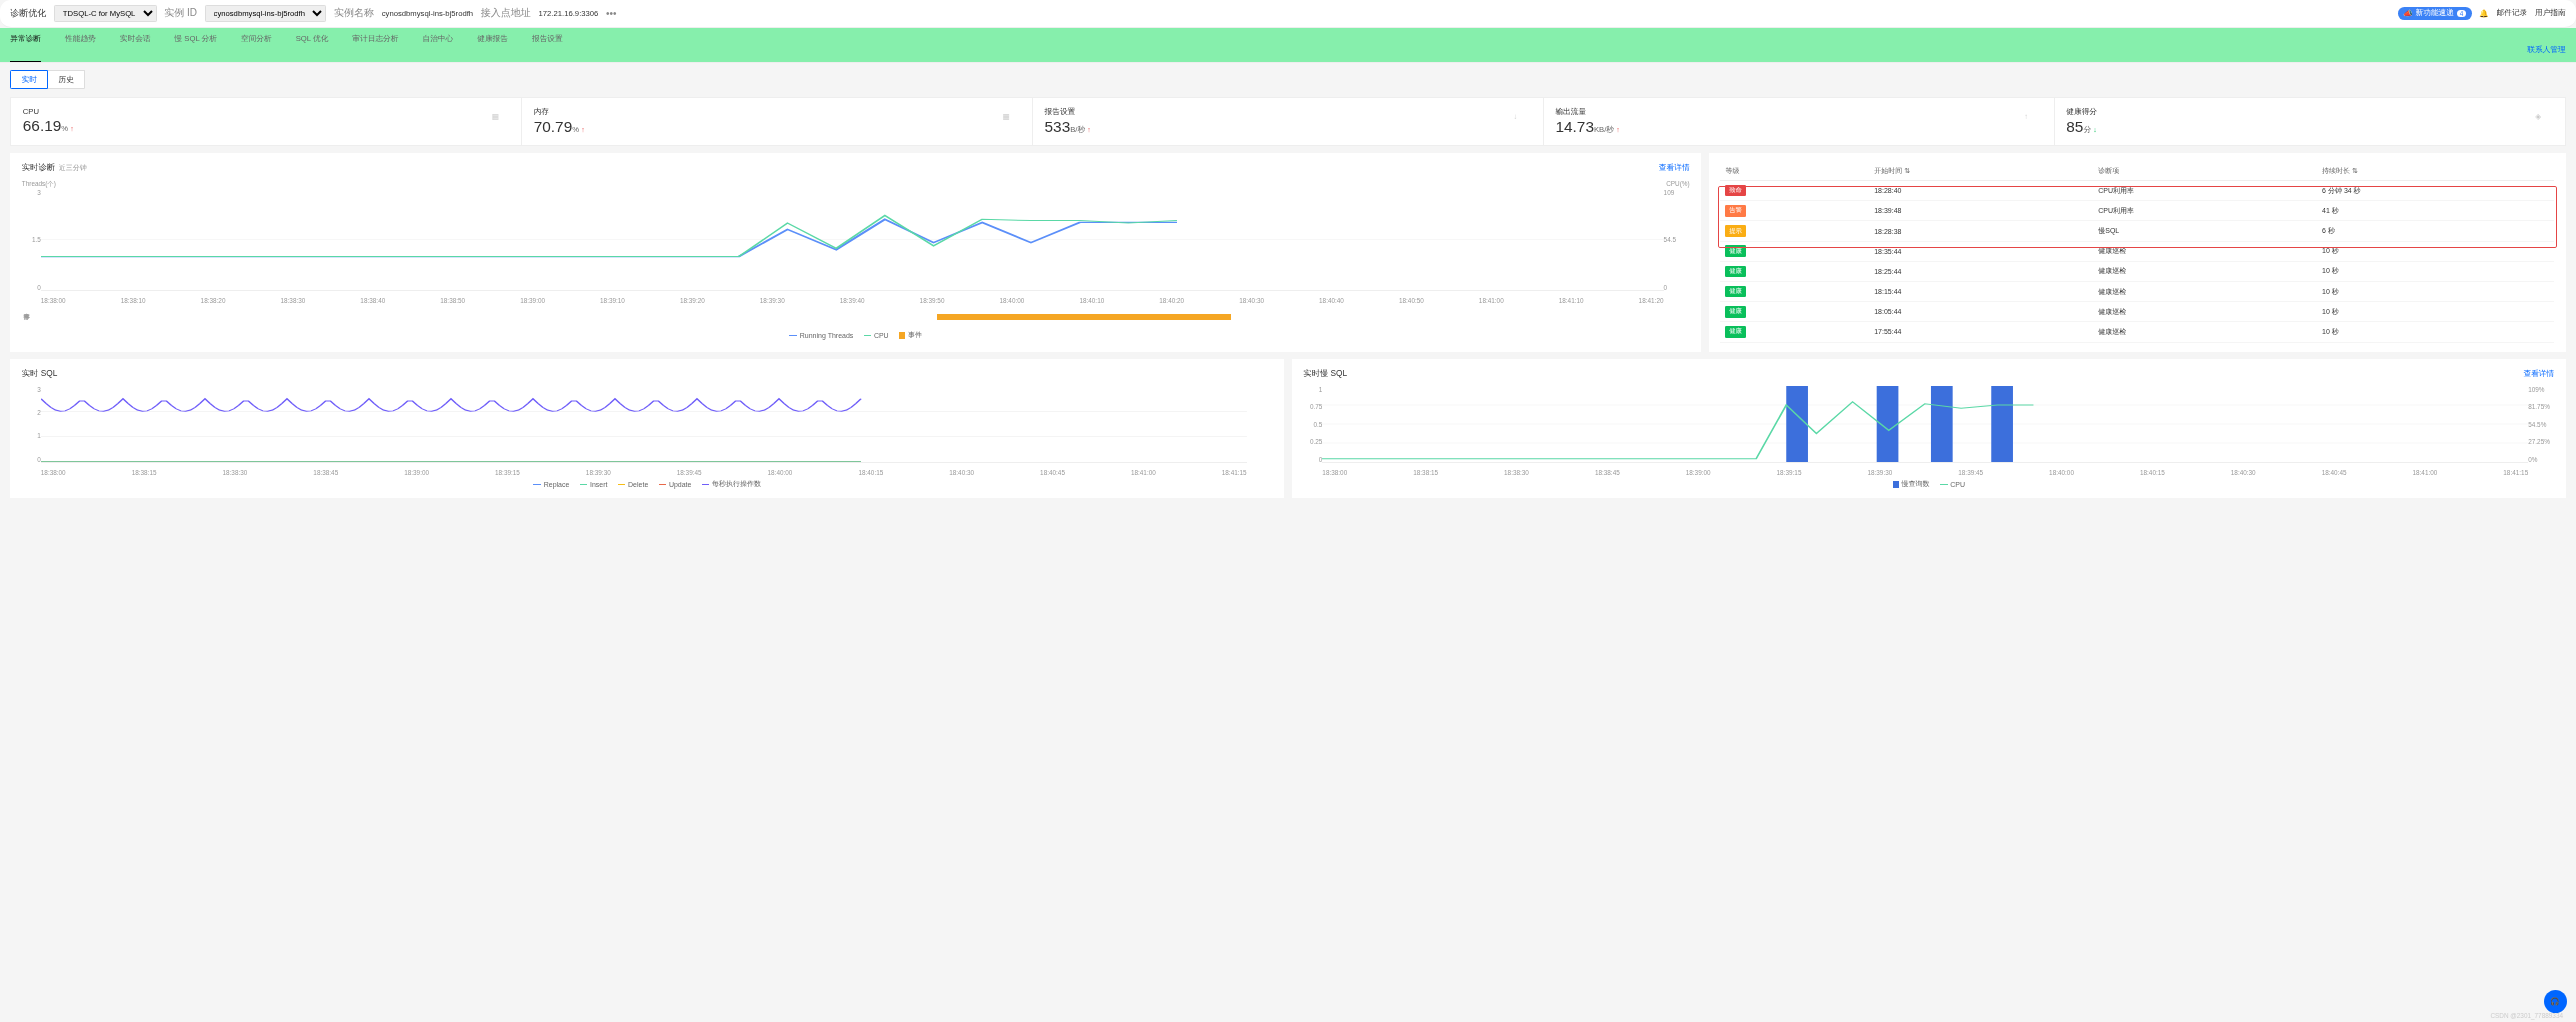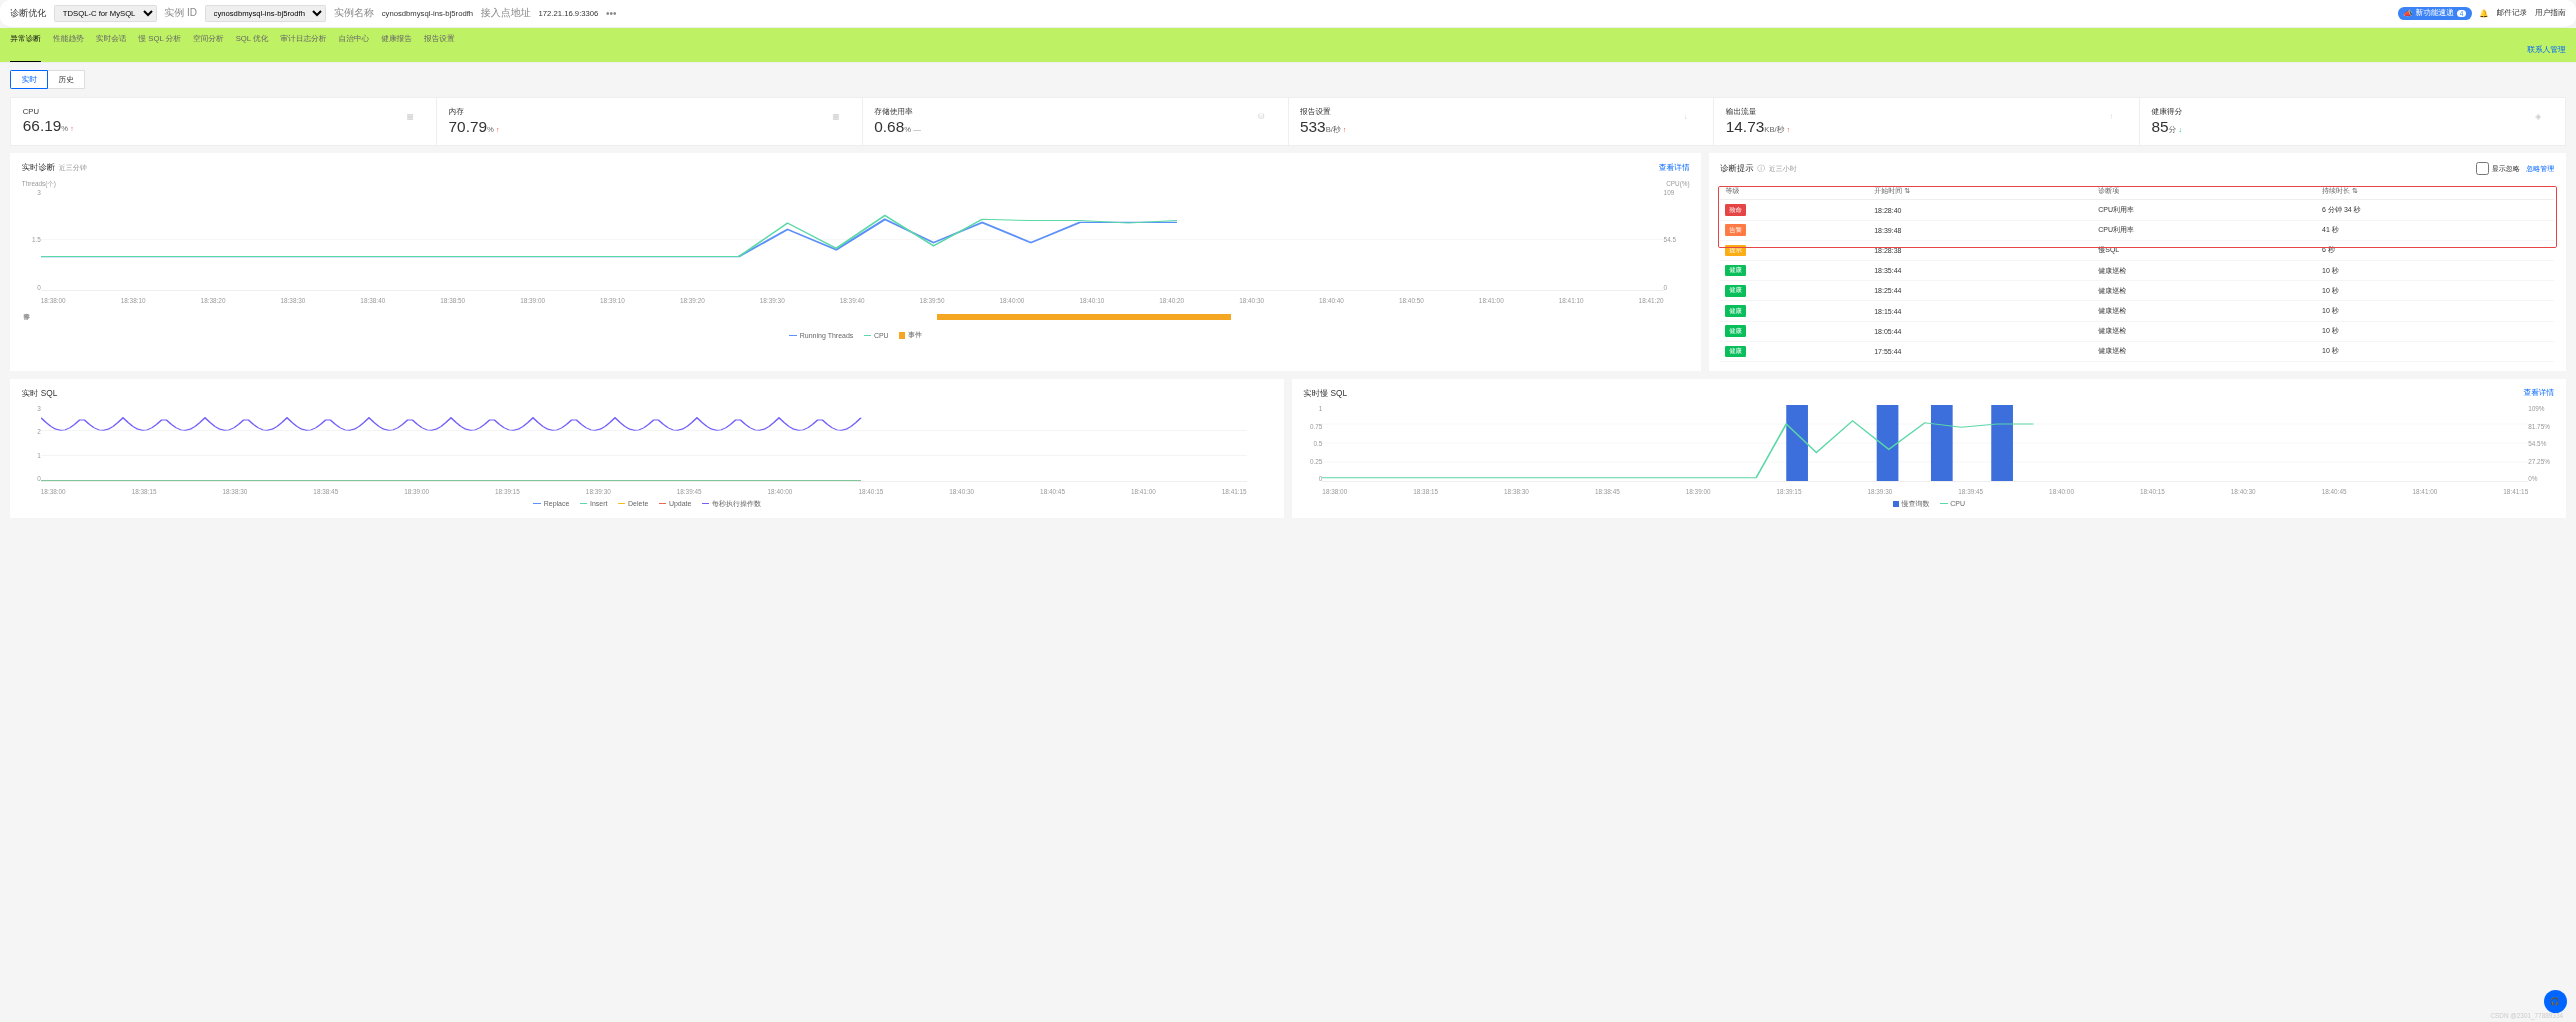--- a/index.html
+++ b/index.html
@@ -5,21 +5,21 @@
 * { margin: 0; padding: 0; box-sizing: border-box; }
 body { font-family: -apple-system, "PingFang SC", "Microsoft YaHei", sans-serif; font-size: 7.7px; color: #333; background: #f5f5f5; }
 .topbar { background: #fff; padding: 5.1px 10.3px; display: flex; align-items: center; gap: 7.7px; border-bottom: 0.6px solid #eee; border-radius: 11px; }
 .topbar .title { font-size: 9px; font-weight: 500; }
 .topbar select { padding: 1.9px 3.8px; border: 0.6px solid #ddd; border-radius: 1.3px; font-size: 7.7px; }
 .topbar .label { color: #888; font-size: 10px; }
 .topbar .val { color: #333; font-size: 7.7px; }
 .topbar .right { margin-left: auto; display: flex; align-items: center; gap: 7.7px; }
 .badge-new { background: #3b82f6; color: #fff; padding: 1.9px 5.1px; border-radius: 6.4px; display: flex; align-items: center; gap: 2.6px; }
 .badge-new .count { background: #fff; color: #3b82f6; border-radius: 5.1px; padding: 0 3.2px; font-size: 6.4px; }
-.tabs { background: #bef264; padding: 0 10.3px; display: flex; gap: 12px; border-bottom: 0.6px solid #eee; }
+.tabs { background: #86efac; padding: 0 10.3px; display: flex; gap: 24px; border-bottom: 0.6px solid #eee; }
 .tabs .tab { padding: 6.4px 0; cursor: pointer; color: #666; }
 .tabs .tab.active { color: #111; font-weight: 500; border-bottom: 1.3px solid #000; }
 .tabs .right-link { margin-left: auto; color: #0066ff; padding: 6.4px 0; margin-top: 11px; }
 .subtabs { padding: 7.7px 10.3px; display: flex; gap: 0; }
 .subtabs .st { padding: 3.2px 10.3px; border: 0.6px solid #ddd; background: #fff; cursor: pointer; }
 .subtabs .st.active { color: #0066ff; border-color: #0066ff; text-align: right; }
 .subtabs .st:first-child { border-radius: 1.3px 0 0 1.3px; }
 .subtabs .st:last-child { border-radius: 0 1.3px 1.3px 0; border-left: none; }
 .metrics { display: flex; gap: 0; padding: 0 10.3px 7.7px; }
 .metric { flex: 1; background: #fff; padding: 9px 11.5px; border: 0.6px solid #eee; border-left: none; display: flex; justify-content: space-between; align-items: center; }
@@ -111,24 +111,20 @@
 <div class="metrics">
     <div class="metric">
       <div><div class="mlabel">CPU</div><span class="mval">66.19</span><span class="munit">% <span class="arrow-up">↑</span></span></div>
       <div class="micon">▦</div>
     </div>
     <div class="metric">
       <div><div class="mlabel">内存</div><span class="mval">70.79</span><span class="munit">% <span class="arrow-up">↑</span></span></div>
       <div class="micon">▦</div>
     </div>
     <div class="metric">
-      <div><div class="mlabel">存储使用率</div><span class="mval">0.68</span><span class="munit">% <span style="color:#999">—</span></span></div>
-      <div class="micon">⛁</div>
-    </div>
-    <div class="metric">
       <div><div class="mlabel">报告设置</div><span class="mval">533</span><span class="munit">B/秒 <span class="arrow-up">↑</span></span></div>
       <div class="micon">↓</div>
     </div>
     <div class="metric">
       <div><div class="mlabel">输出流量</div><span class="mval">14.73</span><span class="munit">KB/秒 <span class="arrow-up">↑</span></span></div>
       <div class="micon">↑</div>
     </div>
     <div class="metric">
       <div><div class="mlabel">健康得分</div><span class="mval">85</span><span class="munit">分 <span class="arrow-down">↓</span></span></div>
       <div class="micon">◈</div>
@@ -200,32 +196,20 @@
           <span>CPU</span>
         </span>
       <span class="li">
           <span class="sw box" style="background:#f5a623"></span>
           <span>事件</span>
         </span>
     </div>
   </div>
 
   <div class="panel" style="flex:1">
-    <div class="panel-hdr">
-      <span class="ptitle">诊断提示</span>
-      <span style="color:#999">ⓘ</span>
-      <span class="psub">近三小时</span>
-      <div class="diag-right">
-        <label class="checkbox">
-            <input type="checkbox" style="">
-            <span>显示忽略</span>
-          </label>
-        <span style="color:#0066ff;cursor:pointer">忽略管理</span>
-      </div>
-    </div>
     <table class="diag-table">
       <thead>
           <tr>
         <th>等级</th>
         <th><span>开始时间</span> ⇅</th>
         <th>诊断项</th>
         <th><span>持续时长</span> ⇅</th>
       </tr>
         </thead>
       <tbody id="diag-rows">

